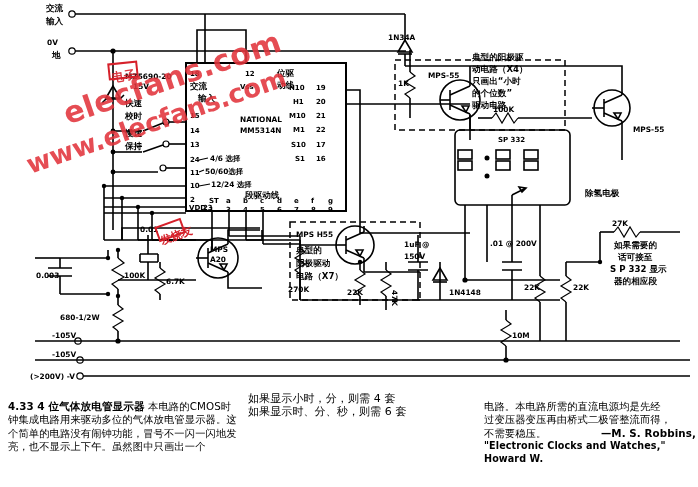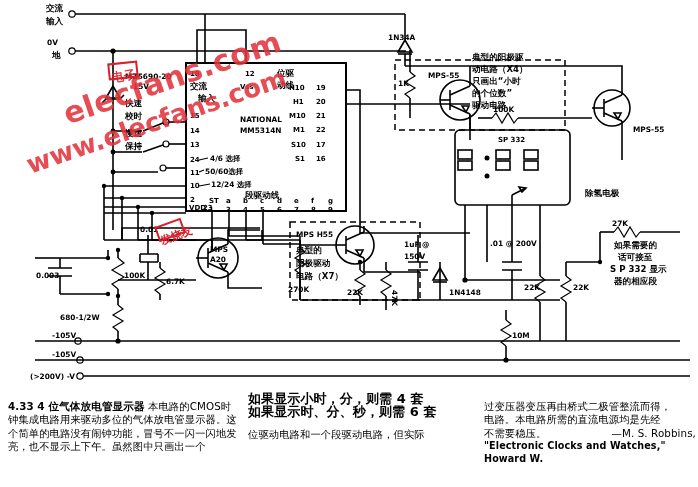--- a/index.html
+++ b/index.html
@@ -85,22 +85,22 @@
     position: absolute;
     font-size: 10.3px;
     line-height: 13.4px;
     letter-spacing: .1px;
   }
   .col.c1 { left: 8px;  top: 4px;  width: 232px; }
   .col.c2 { left: 248px; top: -4px; width: 228px; }
   .col.c3 { left: 484px; top: 4px; width: 212px; }
   .cap-title { font-weight: bold; font-size: 10.6px; }
   .cap-num { font-weight: bold; }
-  .note-line { font-weight: bold; font-size: 13px; line-height: 13px; }
-  .credit { font-weight: normal; }
+  .note-line { font-weight: normal; font-size: 11px; line-height: 13px; }
+  .credit { font-weight: bold; }
   .ref { font-weight: bold; font-size: 9.6px; line-height: 12.6px; }
   .tight { margin: 0; padding: 0; }
 </style>
 </head>
 <body>
 
 <div id="page">
 
   <div id="schematic">
     <svg width="698" height="392" viewBox="0 0 698 392" xmlns="http://www.w3.org/2000/svg">
@@ -497,26 +497,25 @@
         <span class="cap-num">4.33</span>
         <span class="cap-title">4 位气体放电管显示器</span>
         <span>本电路</span><span>的CMOS时钟集成电路用来驱动多位的</span><span>气体放电管显示器。这个简单的电路没</span><span>有闹钟功能，冒号不一闪一闪地发亮，</span><span>也不显示上下午。虽然图中只画出一个</span>
       </p>
     </div>
 
     <div class="col c2">
       <div class="note-line">如果显示小时，分，则需 4 套</div>
       <div class="note-line">如果显示时、分、秒，则需 6 套</div>
       <div style="height:10px"></div>
-      <div>位驱动电路和一个段驱动电路，但实际</div>
     </div>
 
     <div class="col c3">
+      <div>电路。本电路所需的直流电源均是先经</div>
       <div>过变压器变压再由桥式二极管整流而得，</div>
-      <div>电路。本电路所需的直流电源均是先经</div>
       <div style="display:flex; justify-content:space-between; align-items:flex-end;">
         <span>不需要稳压。</span>
         <span class="credit">—M. S. Robbins,</span>
       </div>
       <div class="ref">"Electronic Clocks and Watches," Howard W.</div>
     </div>
 
   </div>
 </div>
 

